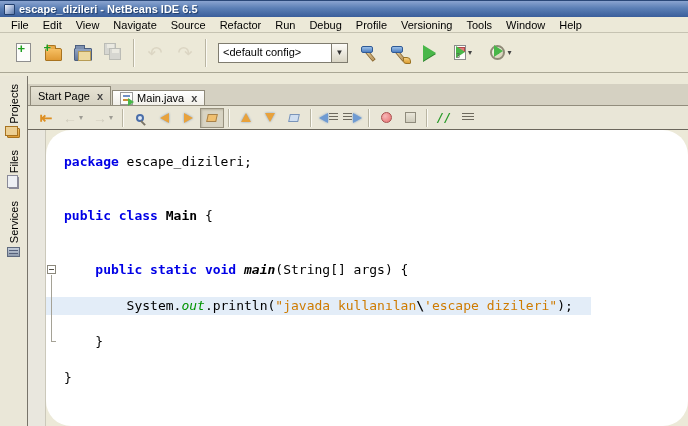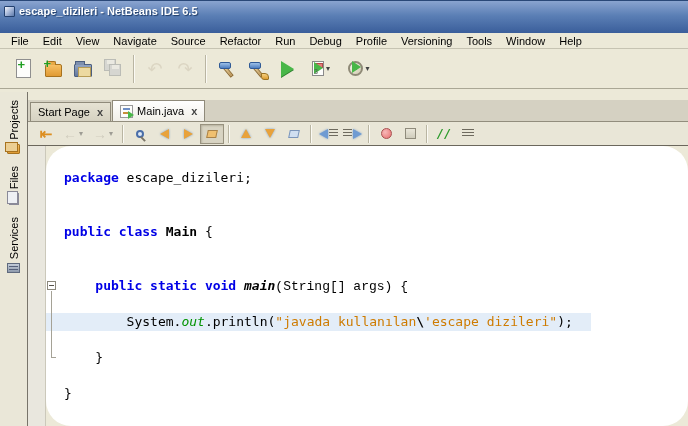--- a/index.html
+++ b/index.html
@@ -2,21 +2,21 @@
 <html><head>
 <meta charset="utf-8">
 <style>
   * { box-sizing: border-box; margin: 0; padding: 0; }
   html,body { width:688px; height:426px; overflow:hidden; }
   body { font-family:"Liberation Sans", sans-serif; font-size:11px; background:#ece9d8; }
   .window { width:688px; height:426px; display:flex; flex-direction:column; }
 
   
   .titlebar { height:17px; flex:0 0 17px; background:linear-gradient(to bottom,#8aa4d0 0%,#5b7fb5 45%,#3a5e9b 100%);
-    display:flex; align-items:flex-end; padding:16px 4px; gap:4px; border-top:1px solid #2a4878; }
+    display:flex; align-items:center; padding:0 4px; gap:4px; border-top:1px solid #2a4878; }
   .titlebar .cube { width:11px; height:11px; background:linear-gradient(135deg,#f4f6fb 0%,#aebedd 45%,#5b79ab 100%);
     border:1px solid #23406e; border-radius:1px; }
   .titlebar .title { color:#fff; font-weight:bold; font-size:11px; text-shadow:1px 1px 1px #1d3a66; white-space:nowrap; }
 
   
   .menubar { height:16px; flex:0 0 16px; background:#ece9d8; display:flex; align-items:flex-end;
     padding-left:4px; border-bottom:1px solid #c6c3b2; }
   .menu-item { padding:1px 7px; color:#000; cursor:default; white-space:nowrap; }
 
   
@@ -66,21 +66,21 @@
   .si-files::before { content:""; position:absolute; left:-3px; top:-3px; width:9px; height:11px; background:#eef0f4; border:1px solid #8a8a98; }
   .si-services { width:13px; height:10px; background:linear-gradient(#c3ccd9,#8e9aac); border:1px solid #5f6a7e; position:relative; }
   .si-services::before { content:""; position:absolute; left:1px; top:2px; width:9px; height:1px; background:#55607a; box-shadow:0 3px 0 #55607a; }
 
   .right-col { flex:1; display:flex; flex-direction:column; min-width:0; }
 
   
   .tabrow { height:22px; flex:0 0 22px; background:#d5d1c2; display:flex; align-items:flex-end; padding-left:2px; border-bottom:1px solid #928d7d;margin-top:8px; }
   .tab { height:19px; display:flex; align-items:center; gap:4px; padding:0 7px; background:linear-gradient(#e6e2d3,#d6d2c2);
     border:1px solid #8f8a7a; border-bottom:none; margin-right:1px; color:#000; white-space:nowrap; }
-  .tab.active { height:21px; background:linear-gradient(#ffffff,#f1efe8); }
+  .tab.active { height:15px; background:linear-gradient(#ffffff,#f1efe8); }
   .tab .close { font-weight:bold; font-size:11px; color:#444; margin-left:3px; }
   .java-icon { width:13px; height:13px; background:#fdfdfb; border:1px solid #9a9a9a; position:relative; }
   .java-icon::before { content:""; position:absolute; left:2px; top:2px; width:7px; height:2px; background:#6f8fc6; box-shadow:0 4px 0 #c88f3a; }
   .java-icon::after { content:""; position:absolute; right:-2px; bottom:-2px; width:0; height:0; border-left:6px solid #49b749; border-top:4px solid transparent; border-bottom:4px solid transparent; }
 
   
   .ed-toolbar { height:24px; flex:0 0 24px; background:#e9e6d7; display:flex; align-items:center; padding-left:6px; border-bottom:1px solid #6b675c; }
   .ebtn { width:24px; height:20px; display:flex; align-items:center; justify-content:center; position:relative; }
   .ebtn.pressed { border:1px solid #98927f; background:#d8d4c3; box-shadow:inset 1px 1px 2px #b7b2a0; }
   .e-sep { width:2px; height:18px; border-left:1px solid #b9b5a2; border-right:1px solid #fbfaf4; margin:0 4px; }
@@ -157,20 +157,24 @@
       <div class="icon-floppy front"></div>
     </div>
     <div class="tb-sep"></div>
     <div class="tb-btn disabled">
         <span class="glyph-undo">↶</span>
       </div>
     <div class="tb-btn disabled">
         <span class="glyph-undo">↷</span>
       </div>
     <div class="tb-sep"></div>
+    <div class="combo">
+      <span class="combo-text">&lt;default config&gt;</span>
+      <span class="combo-btn">▼</span>
+    </div>
     <div class="tb-btn">
       <div class="icon-hammer">
           <div class="handle"></div>
           <div class="head"></div>
         </div>
     </div>
     <div class="tb-btn">
       <div class="icon-hammer">
           <div class="handle"></div>
           <div class="head"></div>
@@ -295,21 +299,21 @@
         <div class="gutter"></div>
         <div class="code-area">
           <div id="code-lines">
               <div class="code-line"></div>
               <div class="code-line"><span style="color: rgb(0, 0, 230); font-weight: bold;">package</span><span style="color: rgb(0, 0, 0);"> escape_dizileri;</span></div>
               <div class="code-line"></div>
               <div class="code-line"></div>
               <div class="code-line"><span style="color: rgb(0, 0, 230); font-weight: bold;">public class</span><span style="color: rgb(0, 0, 0);"> </span><span style="color: rgb(0, 0, 0); font-weight: bold;">Main</span><span style="color: rgb(0, 0, 0);"> {</span></div>
               <div class="code-line"></div>
               <div class="code-line"></div>
-              <div class="code-line"><span style="color: rgb(0, 0, 0);">    </span><span style="color: rgb(0, 0, 230); font-weight: bold;">public static void</span><span style="color: rgb(0, 0, 0);"> </span><span style="color: rgb(0, 0, 0); font-weight: bold; font-style: italic;">main</span><span style="color: rgb(0, 0, 0); font-family: Liberation Mono, monospace;">(String[] args) {</span></div>
+              <div class="code-line"><span style="color: rgb(0, 0, 0);">    </span><span style="color: rgb(0, 0, 230); font-weight: bold;">public static void</span><span style="color: rgb(0, 0, 0);"> </span><span style="color: rgb(0, 0, 0); font-weight: bold; font-style: italic;">main</span><span style="color: rgb(0, 0, 0);">(String[] args) {</span></div>
               <div class="code-line"></div>
               <div class="code-line hl"><span style="color: rgb(0, 0, 0);">        System.</span><span style="color: rgb(0, 147, 0); font-style: italic;">out</span><span style="color: rgb(0, 0, 0);">.println(</span><span style="color: rgb(206, 123, 0);">"javada kullanılan</span><span style="color: rgb(0, 0, 0); font-weight: bold;">\</span><span style="color: rgb(206, 123, 0);">'escape dizileri"</span><span style="color: rgb(0, 0, 0);">);</span></div>
               <div class="code-line"></div>
               <div class="code-line"><span style="color: rgb(0, 0, 0);">    }</span></div>
               <div class="code-line"></div>
               <div class="code-line"><span style="color: rgb(0, 0, 0);">}</span></div>
             </div>
           <div class="fold-box"></div>
           <div class="fold-line"></div>
           <div class="fold-foot"></div>

